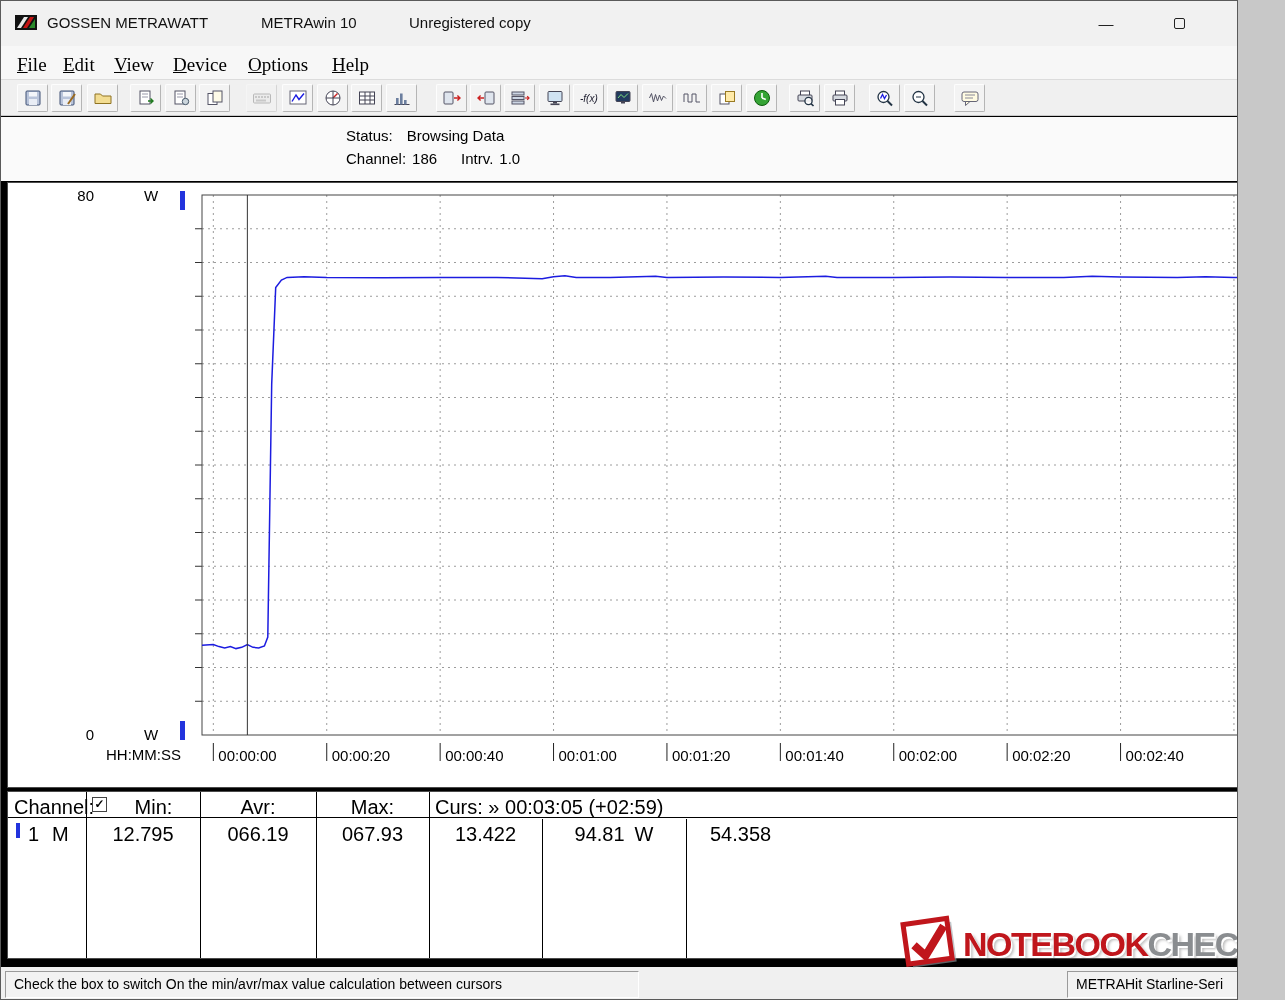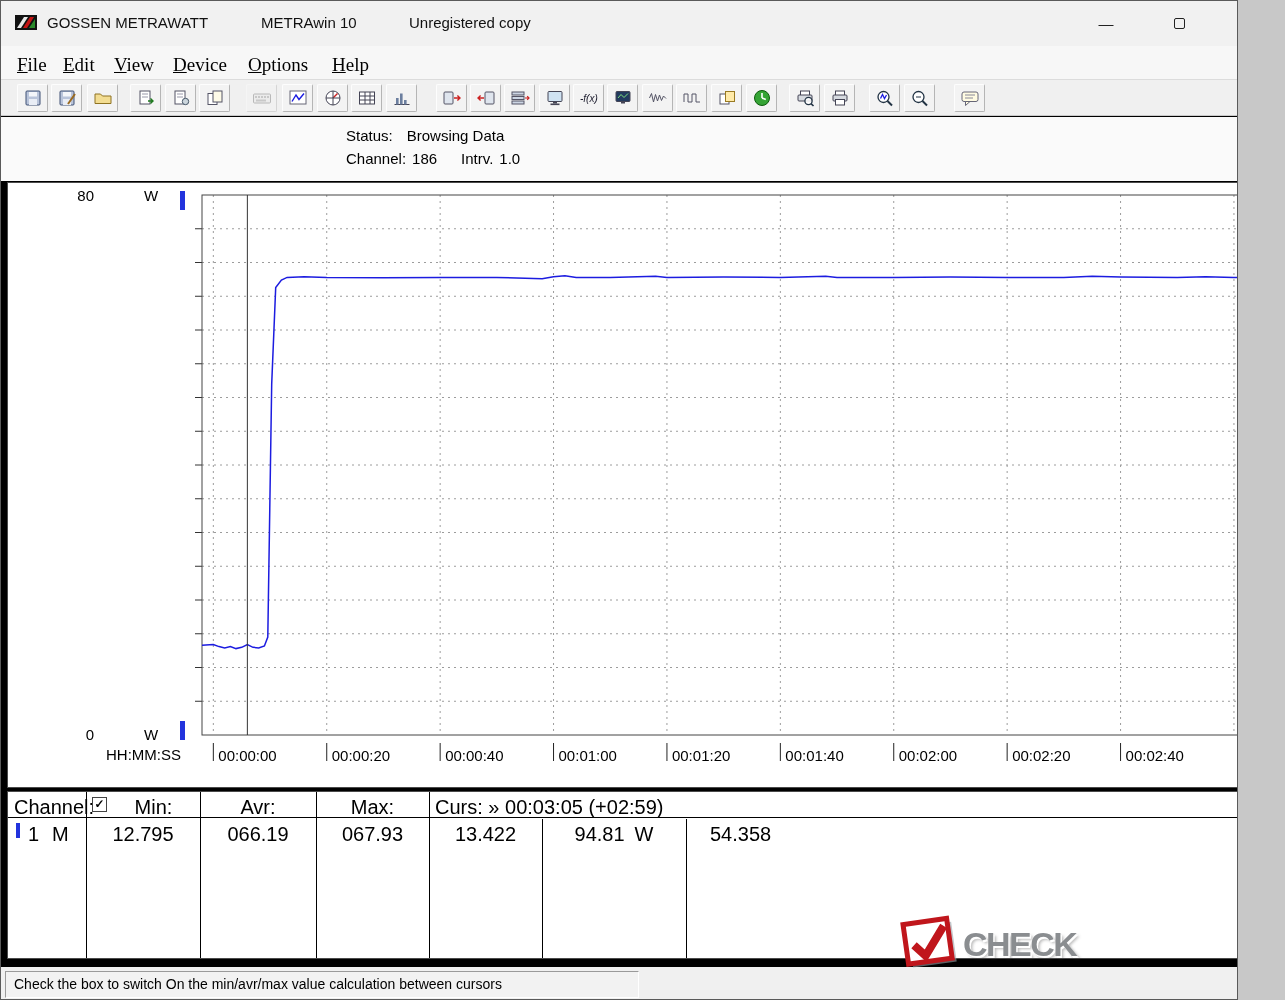--- a/index.html
+++ b/index.html
@@ -502,26 +502,28 @@
     <div class="vline" style="left:78px;top:0;height:166px"></div>
     <div class="vline" style="left:192px;top:0;height:166px"></div>
     <div class="vline" style="left:308px;top:0;height:166px"></div>
     <div class="vline" style="left:421px;top:0;height:166px"></div>
     <div class="vline" style="left:534px;top:27px;height:139px"></div>
     <div class="vline" style="left:678px;top:27px;height:139px"></div>
   </div>
 
   <div class="statusbar">
     <div class="status-box hint">Check the box to switch On the min/avr/max value calculation between cursors</div>
+    <div class="status-box device">METRAHit Starline-Seri</div>
   </div>
 
   <div class="watermark">
     <svg width="66" height="62" viewBox="0 0 66 62">
       <g transform="rotate(-8 33 31)">
         <rect x="13" y="12" width="44" height="40" fill="#9aa0a6" opacity="0.6"></rect>
         <rect x="9" y="8" width="44" height="40" fill="#fff" stroke="#c0161c" stroke-width="5"></rect>
         <path d="M17 30 l10 12 l22 -27" stroke="#c0161c" stroke-width="8" fill="none"></path>
       </g>
     </svg>
+    <span class="wm-text wm-red">NOTEBOOK</span>
     <span class="wm-text wm-gray">CHECK</span>
   </div>
 
 </div>
 
 </body></html>

